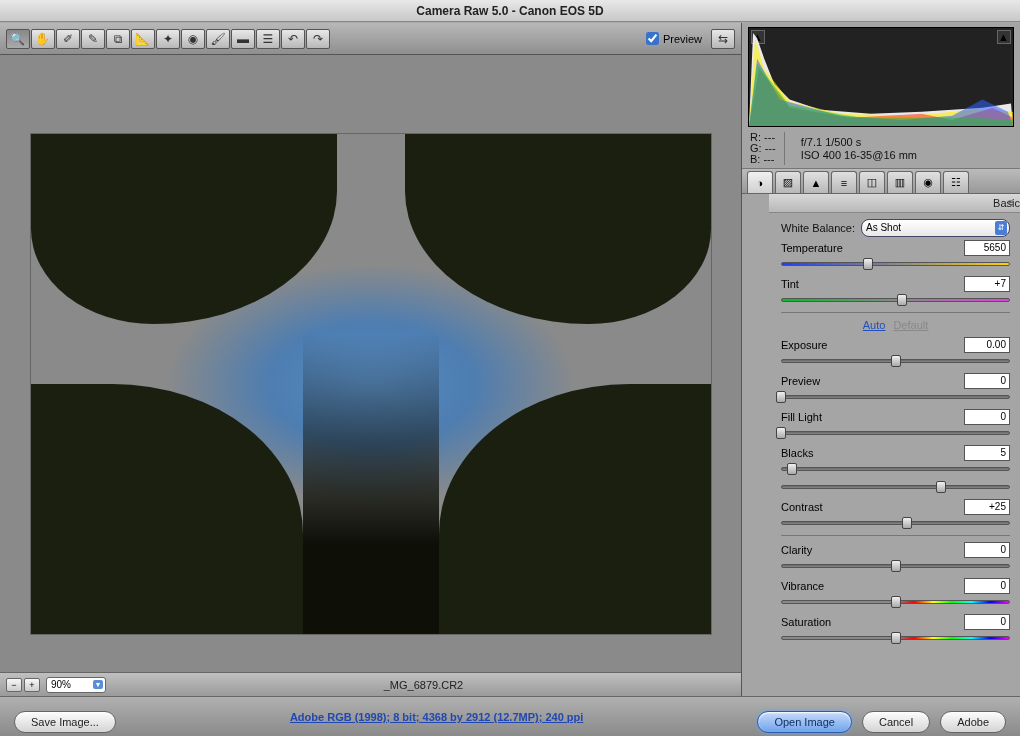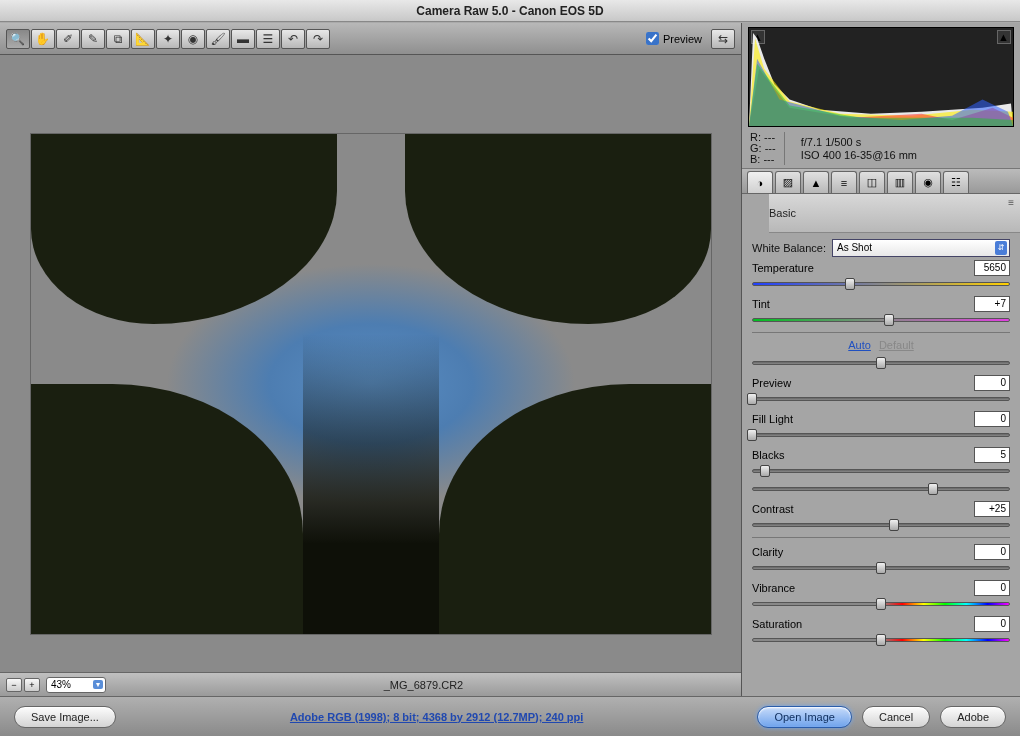--- a/index.html
+++ b/index.html
@@ -34,43 +34,43 @@
 .histo { height: 100px; background:#222; margin:4px 6px 2px; border:1px solid #000; position:relative; }
 .hcurve{position:absolute;bottom:0;left:0;width:100%;height:100%;}
 .corner { position:absolute; top:2px; width:14px; height:14px; background:#333; border:1px solid #666;}
 .cleft{left:2px}.cright{right:2px}
 .metarow { display:flex; padding:3px 8px; font-size:10px; color:#111; border-bottom:1px solid #777; gap:8px; align-items:center;}
 .rgb{display:flex;flex-direction:column;font-size:9px;line-height:11px;color:#111;border-right:1px solid #777;padding-right:8px;}
 .expo{display:flex;flex-direction:column;font-size:10px;line-height:13px;padding-left:8px;}
 .tabstrip { display:flex; border-bottom:1px solid #666; background:linear-gradient(#bbb,#999); padding:0 4px;}
 .rtab{width:26px; height:22px; border:1px solid #666; border-bottom:none; background:linear-gradient(#e0e0e0,#b8b8b8); margin:2px 1px 0; border-radius:3px 3px 0 0; display:flex;align-items:center;justify-content:center;font-size:11px;cursor:pointer;}
 .rtab.active{background:linear-gradient(#f0f0f0,#d0d0d0);}
-.panelhead{background:linear-gradient(#d8d8d8,#b8b8b8);border-bottom:1px solid #888;text-align:left;padding:13px 0;font-size:11px;color:#222;position:relative;margin-left:27px;}
+.panelhead{background:linear-gradient(#d8d8d8,#b8b8b8);border-bottom:1px solid #888;text-align:right;padding:3px 0;font-size:11px;color:#222;position:relative;margin-left:27px;}
 .panelhead:after{content:"≡";position:absolute;right:6px;top:3px;font-size:10px;color:#555;}
-.panelbody{flex:1; overflow-y:auto; padding:6px 10px; }
+.panelbody{flex:1; overflow-y:auto; padding:6px 10px;margin-left:29px; }
 .row{display:flex; align-items:center; margin-bottom:3px; gap:6px;}
 .row label{color:#111;}
 .sliderrow{margin-bottom:6px;}
 .sliderhead{display:flex;justify-content:space-between;align-items:center;margin-bottom:2px;gap:40px;}
-.valbox{width:36px;height:16px;background:#fff;border:1px solid #555;text-align:right;padding:0 3px;font-size:10px;line-height:14px;}
+.valbox{width:46px;height:16px;background:#fff;border:1px solid #555;text-align:right;padding:0 3px;font-size:10px;line-height:14px;}
 .slider{height:12px; position:relative;}
 .track{height:4px;background:linear-gradient(#666,#888);border:1px solid #555;border-radius:2px;position:relative;top:4px;}
 .thumb{position:absolute;top:0;width:10px;height:12px;background:linear-gradient(#f0f0f0,#aaa);border:1px solid #444;border-radius:2px;transform:translateX(-50%);}
 .track.temp{background:linear-gradient(90deg,#2040ff,#888,#ffd000);}
 .track.tint{background:linear-gradient(90deg,#00c020,#888,#e040e0);}
 .track.vib{background:linear-gradient(90deg,#888 0%,#888 50%,#ff0000,#ffff00,#00ff00,#00ffff,#0000ff,#ff00ff);}
 .track.sat{background:linear-gradient(90deg,#888 0%,#888 50%,#ff0000,#ffff00,#00ff00,#00ffff,#0000ff,#ff00ff);}
 .divider{border-top:1px solid #777;margin:6px 0;}
 .linkrow{display:flex;justify-content:center;gap:8px;margin:4px 0 6px;font-size:10px;}
 .linkrow .auto{color:#2050c0;text-decoration:underline;cursor:pointer;}
 .linkrow .def{color:#888;text-decoration:underline;}
-.wb-select{flex:1;background:linear-gradient(#fff,#e8e8e8);border:1px solid #446;border-radius:0;height:18px;padding:0 4px;position:relative;font-size:10px;line-height:16px;}
+.wb-select{flex:1;background:linear-gradient(#fff,#e8e8e8);border:1px solid #446;border-radius:8px;height:18px;padding:0 4px;position:relative;font-size:10px;line-height:16px;}
 .wb-select:after{content:"⇵";position:absolute;right:2px;top:1px;background:#4a7dd8;color:#fff;width:12px;text-align:center;border-radius:2px;font-size:8px;line-height:14px;}
 
-.footer{height:40px;background:linear-gradient(#b0b0b0,#8a8a8a);display:flex;align-items:center;padding:0 14px;gap:10px;border-top:1px solid #666;}
+.footer{height:40px;background:linear-gradient(#b0b0b0,#8a8a8a);display:flex;align-items:flex-start;padding:14px 14px;gap:10px;border-top:1px solid #666;}
 .macbtn{height:22px;padding:0 16px;background:linear-gradient(#fdfdfd,#d4d4d4);border:1px solid #666;border-radius:12px;font-size:11px;color:#222;cursor:pointer;box-shadow:0 1px 0 #fff inset;}
 .macbtn.primary{background:linear-gradient(#c7dbfa,#6fa3ec);color:#103060;border-color:#2a5caa;box-shadow:0 1px 2px #fff inset,0 0 4px #6fa3ec;}
 .footlink{color:#2048b0;text-decoration:underline;font-size:11px;cursor:pointer;}
 .footspacer{flex:1;text-align:center;font-weight:bold;}
 </style>
 </head>
 <body>
 
 <div class="titlebar">Camera Raw 5.0  -  Canon EOS 5D</div>
 
@@ -107,21 +107,21 @@
         <div class="treeblob tb4"></div>
         <div class="treeblob tb5"></div>
       </div>
     </div>
 
     <div class="statusbar">
       <div class="zoomctr">
         <div class="sqbtn">−</div>
         <div class="sqbtn">+</div>
       </div>
-      <div class="zoomsel">43%</div>
+      <div class="zoomsel">90%</div>
       <div class="fname">_MG_6879.CR2</div>
     </div>
   </div>
 
   <div class="rightpane">
     <div class="histo">
       <div class="corner cleft">▲</div>
       <div class="corner cright">▲</div>
       <svg class="hcurve" viewBox="0 0 260 96" preserveAspectRatio="none">
         <path d="M0,96 L4,5 L8,10 L15,30 L25,55 L40,70 L70,80 L120,84 L170,82 L200,80 L230,78 L258,74 L260,96 Z" fill="#fff" opacity="0.9"></path>
@@ -181,20 +181,24 @@
           </div>
       </div>
 
       <div class="divider"></div>
       <div class="linkrow">
         <span class="auto">Auto</span>
         <span class="def">Default</span>
       </div>
 
       <div class="sliderrow">
+          <div class="sliderhead">
+            <label>Exposure</label>
+            <div class="valbox">0.00</div>
+          </div>
           <div class="slider">
             <div class="track"></div>
             <div class="thumb" style="left:50%"></div>
           </div>
         </div>
       <div class="sliderrow">
           <div class="sliderhead">
             <label>Preview</label>
             <div class="valbox">0</div>
           </div>

